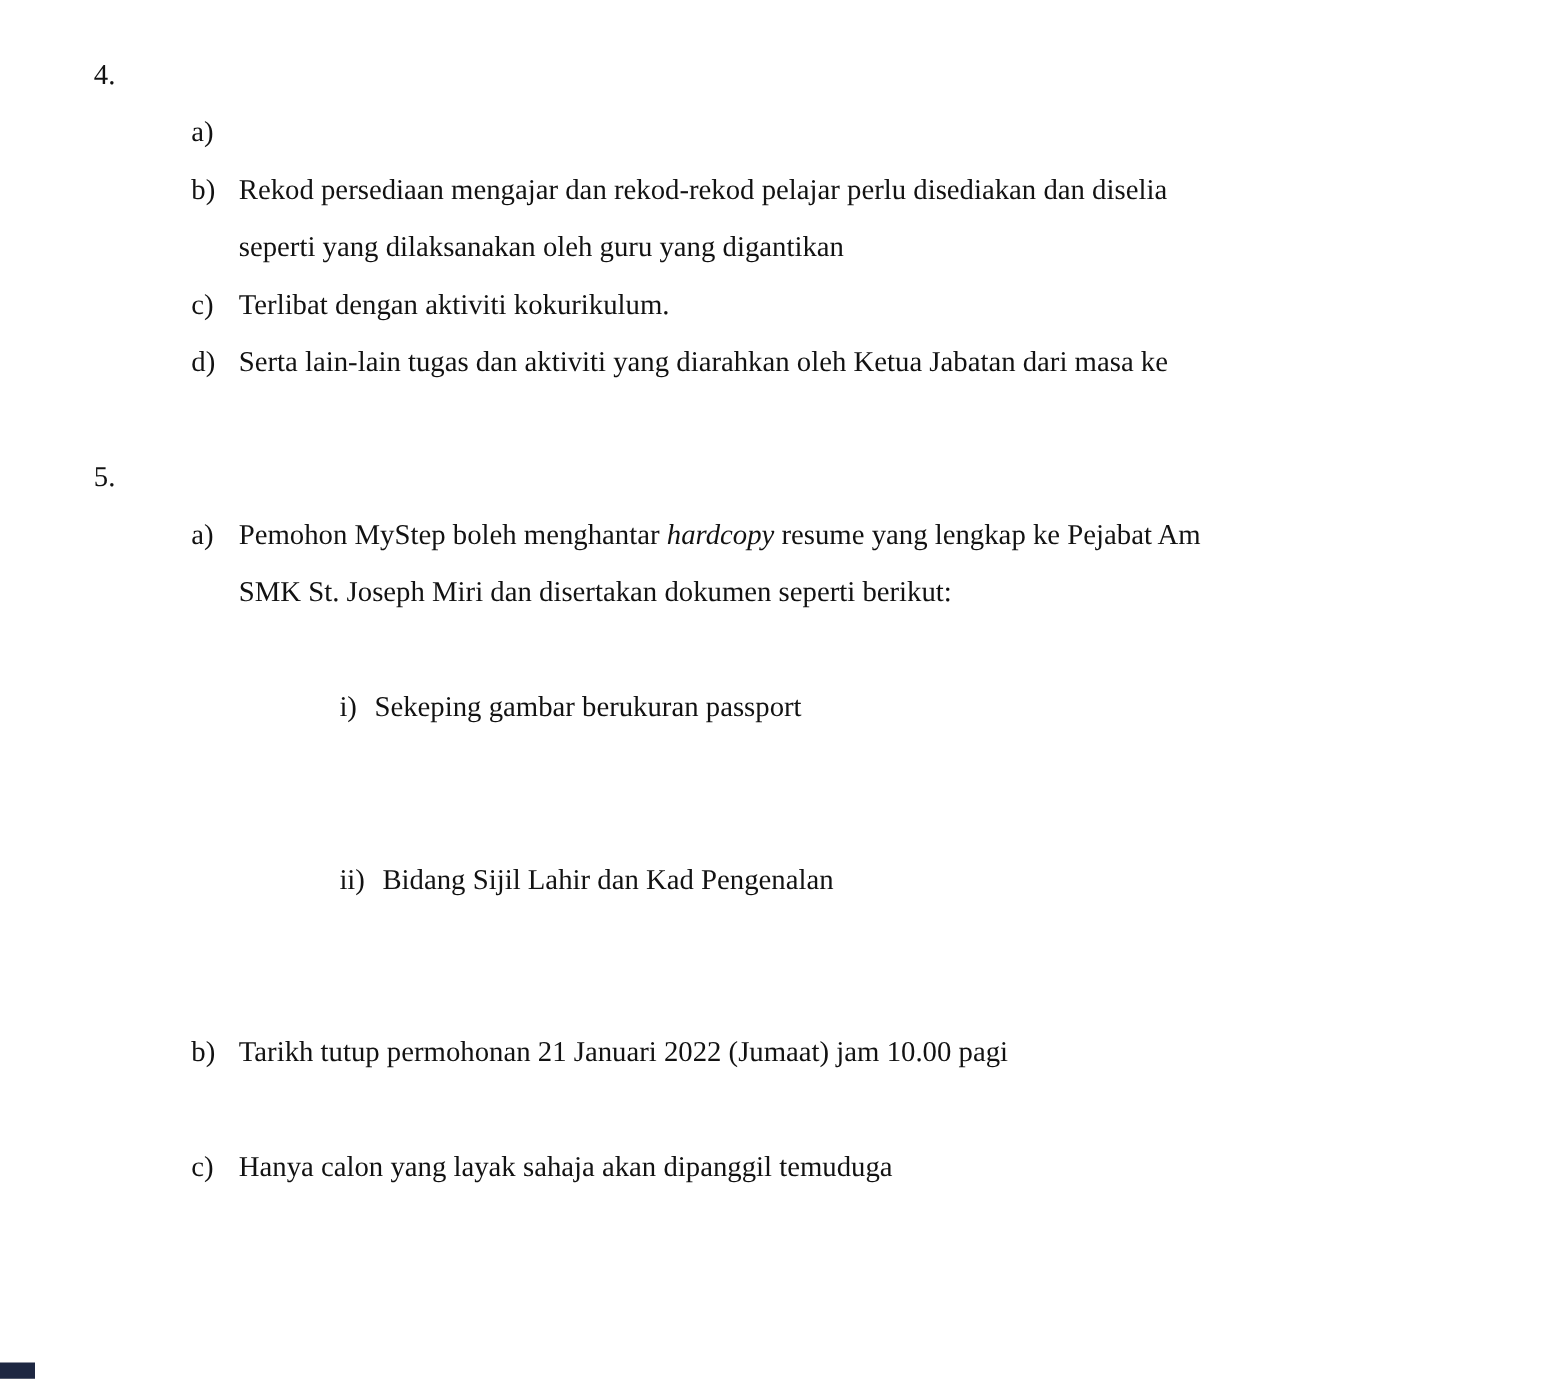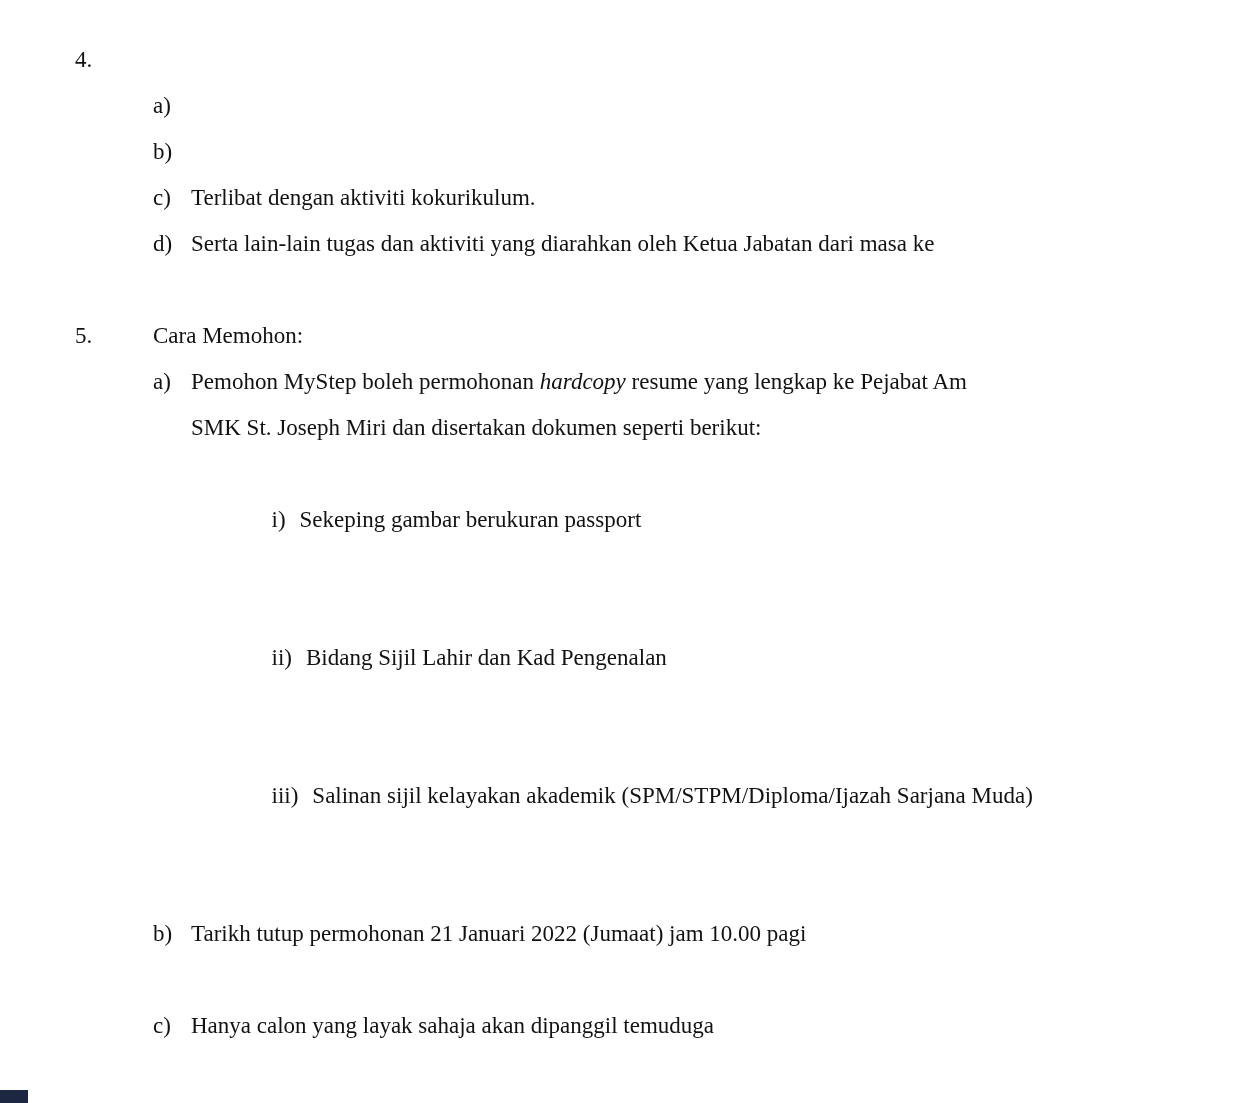--- a/index.html
+++ b/index.html
@@ -53,20 +53,24 @@
       <span class="sec-num">4.</span>
     </div>
     <div class="items">
 
       <div class="item">
         <span class="item-label">a)</span>
       </div>
 
       <div class="item">
         <span class="item-label">b)</span>
+        <div class="item-body">
+          <span class="line">Rekod persediaan mengajar dan rekod-rekod pelajar perlu disediakan dan diselia</span>
+          <span class="line">seperti yang dilaksanakan oleh guru yang digantikan</span>
+        </div>
       </div>
 
       <div class="item">
         <span class="item-label">c)</span>
         <div class="item-body">
           <span class="line">Terlibat dengan aktiviti kokurikulum.</span>
         </div>
       </div>
 
       <div class="item">
@@ -75,38 +79,34 @@
           <span class="line">Serta lain-lain tugas dan aktiviti yang diarahkan oleh Ketua Jabatan dari masa ke</span>
         </div>
       </div>
 
     </div>
   </div>
 
   <div class="section section-5">
     <div class="section-head">
       <span class="sec-num">5.</span>
-      <span class="sec-title">Cara Memohon:</span>
     </div>
     <div class="items">
 
       <div class="item">
         <span class="item-label">a)</span>
         <div class="item-body">
-          <span class="line"><span>Pemohon MyStep boleh permohonan </span><span class="italic">hardcopy</span><span> resume yang lengkap ke Pejabat Am</span></span>
+          <span class="line"><span>Pemohon MyStep boleh menghantar </span><span class="italic">hardcopy</span><span> resume yang lengkap ke Pejabat Am</span></span>
           <span class="line">SMK St. Joseph Miri dan disertakan dokumen seperti berikut:</span>
           <div class="sublist">
             <div class="subitem">
               <span class="sub-label">i)</span><span class="sub-text">Sekeping gambar berukuran passport</span>
             </div>
             <div class="subitem">
               <span class="sub-label">ii)</span><span class="sub-text">Bidang Sijil Lahir dan Kad Pengenalan</span>
-            </div>
-            <div class="subitem">
-              <span class="sub-label">iii)</span><span class="sub-text">Salinan sijil kelayakan akademik (SPM/STPM/Diploma/Ijazah Sarjana Muda)</span>
             </div>
           </div>
         </div>
       </div>
 
       <div class="item gap-above">
         <span class="item-label">b)</span>
         <div class="item-body">
           <span class="line"><span>Tarikh tutup permohonan </span><span class="bold">21 Januari 2022 (Jumaat) jam 10.00 pagi</span></span>
         </div>

